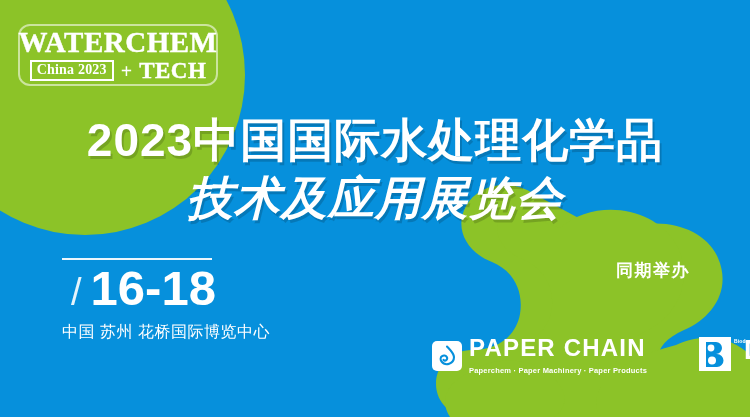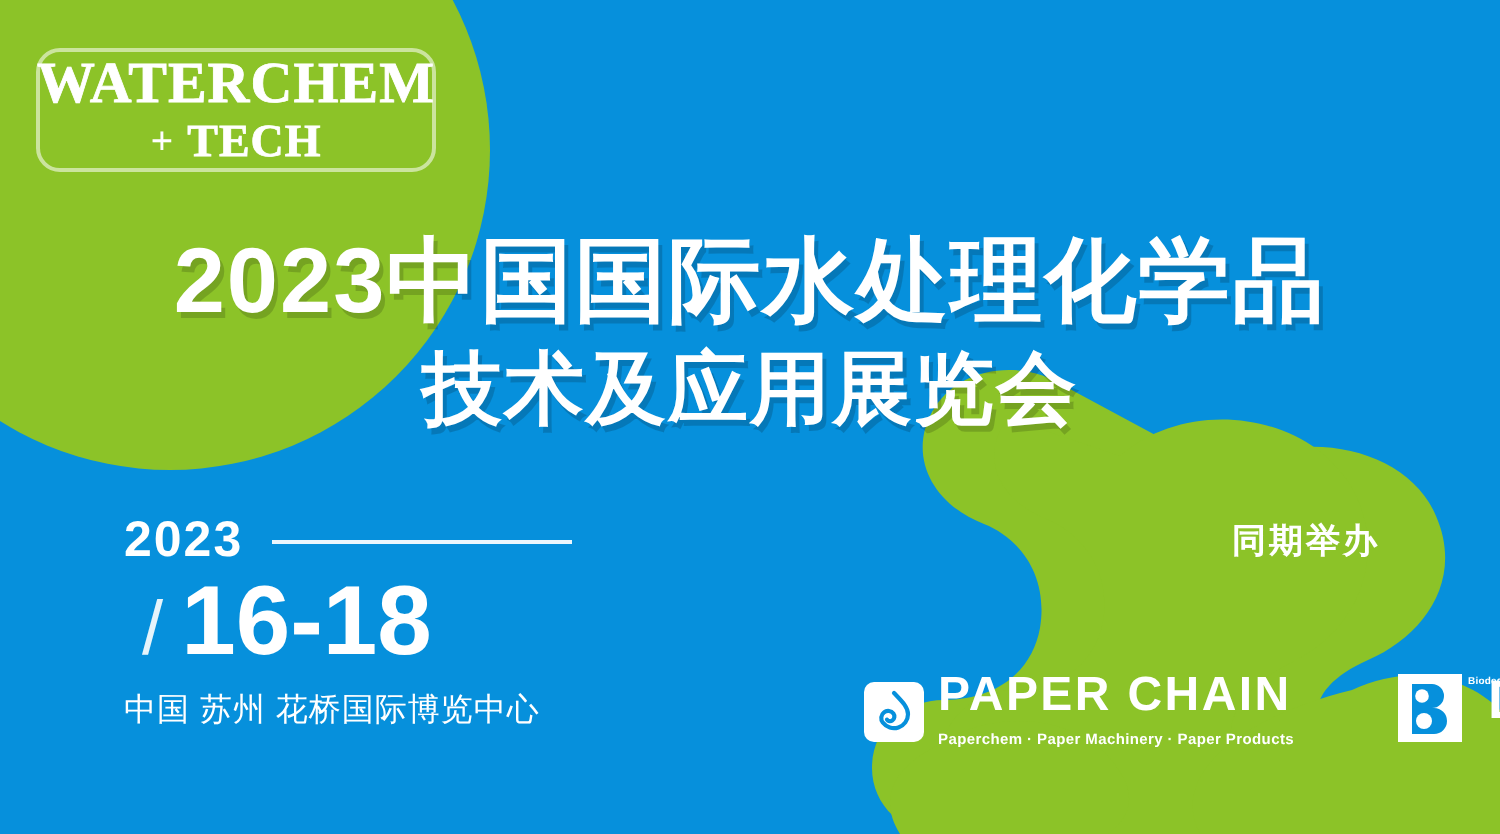--- a/index.html
+++ b/index.html
@@ -91,21 +91,21 @@
   }
   .title-line {
     color: #ffffff;
     font-size: 46px;
     font-weight: bold;
     line-height: 1.26;
     letter-spacing: 1px;
     text-shadow: 2px 3px 0 rgba(0,0,0,.16);
     white-space: nowrap;
   }
-  .title-line.line2 { font-size: 40px; }
+  .title-line.line2 { font-size: 46px; font-style: italic; }
 
   
   .date-block {
     position: absolute;
     left: 62px;
     top: 258px;
     width: 300px;
   }
   .date-year-row {
     display: flex;
@@ -306,33 +306,33 @@
       <path d="M470 372
                c26 -18 66 -14 84 6
                c16 18 12 30 0 39 H450
                c-10 -16 -6 -32 20 -45 z" fill="#8cc328"></path>
     </svg>
   </div>
 
   <div class="logo-lockup">
     <div class="logo-word">WATERCHEM</div>
     <div class="logo-row2">
+      <span class="logo-china">China 2023</span>
       <span class="logo-plus">+</span>
       <span class="logo-tech">TECH</span>
     </div>
   </div>
 
   <div class="title-block">
     <div class="title-line line1">2023中国国际水处理化学品</div>
     <div class="title-line line2">技术及应用展览会</div>
   </div>
 
   <div class="date-block">
     <div class="date-year-row">
-      <span class="date-year">2023</span>
       <span class="date-rule"></span>
     </div>
     <div class="date-main">
       <span class="date-slash">/</span>
       <span class="date-days">16-18</span>
     </div>
     <div class="date-venue">中国  苏州  花桥国际博览中心</div>
   </div>
 
   <div class="concurrent">

